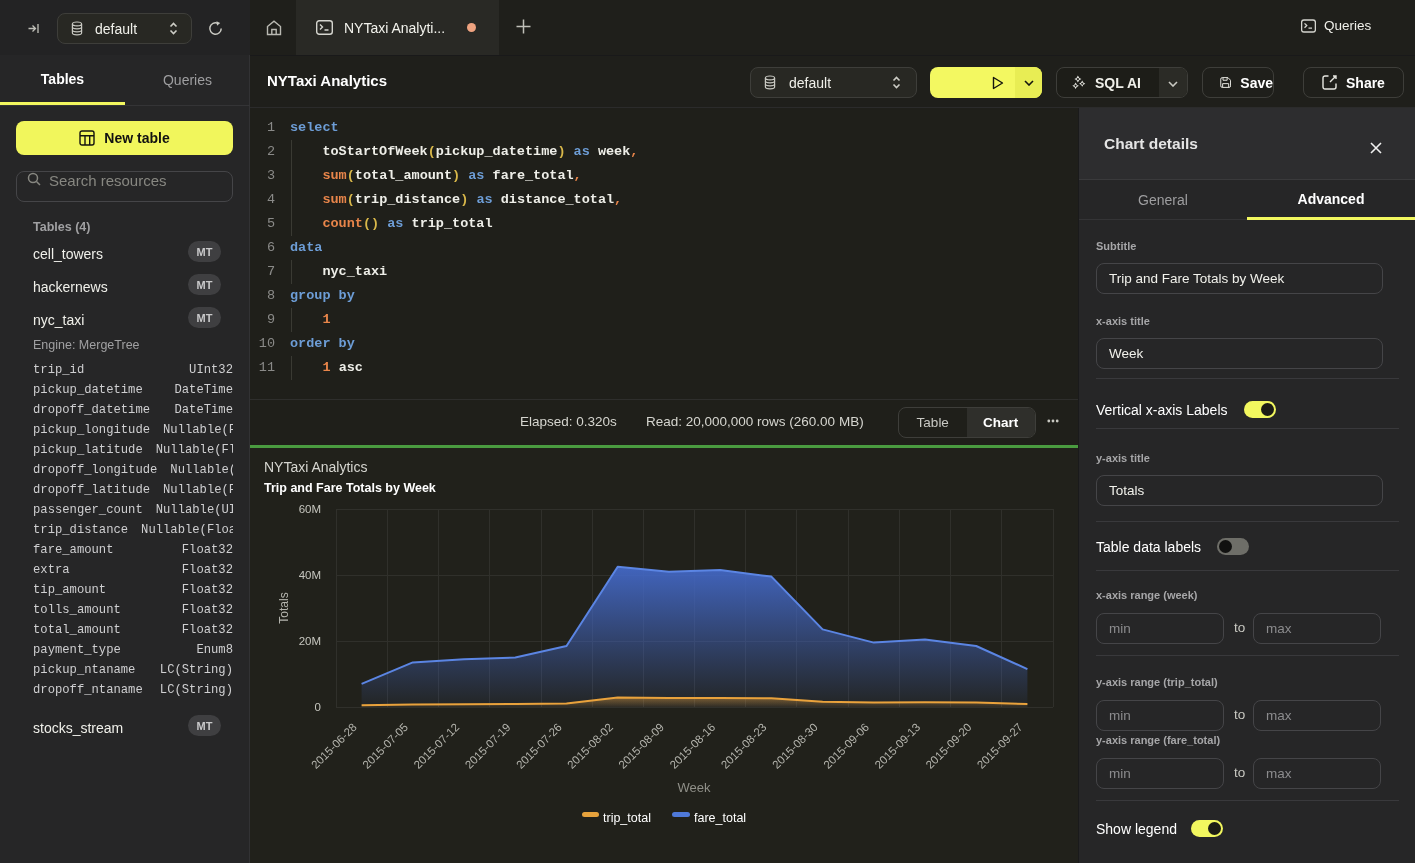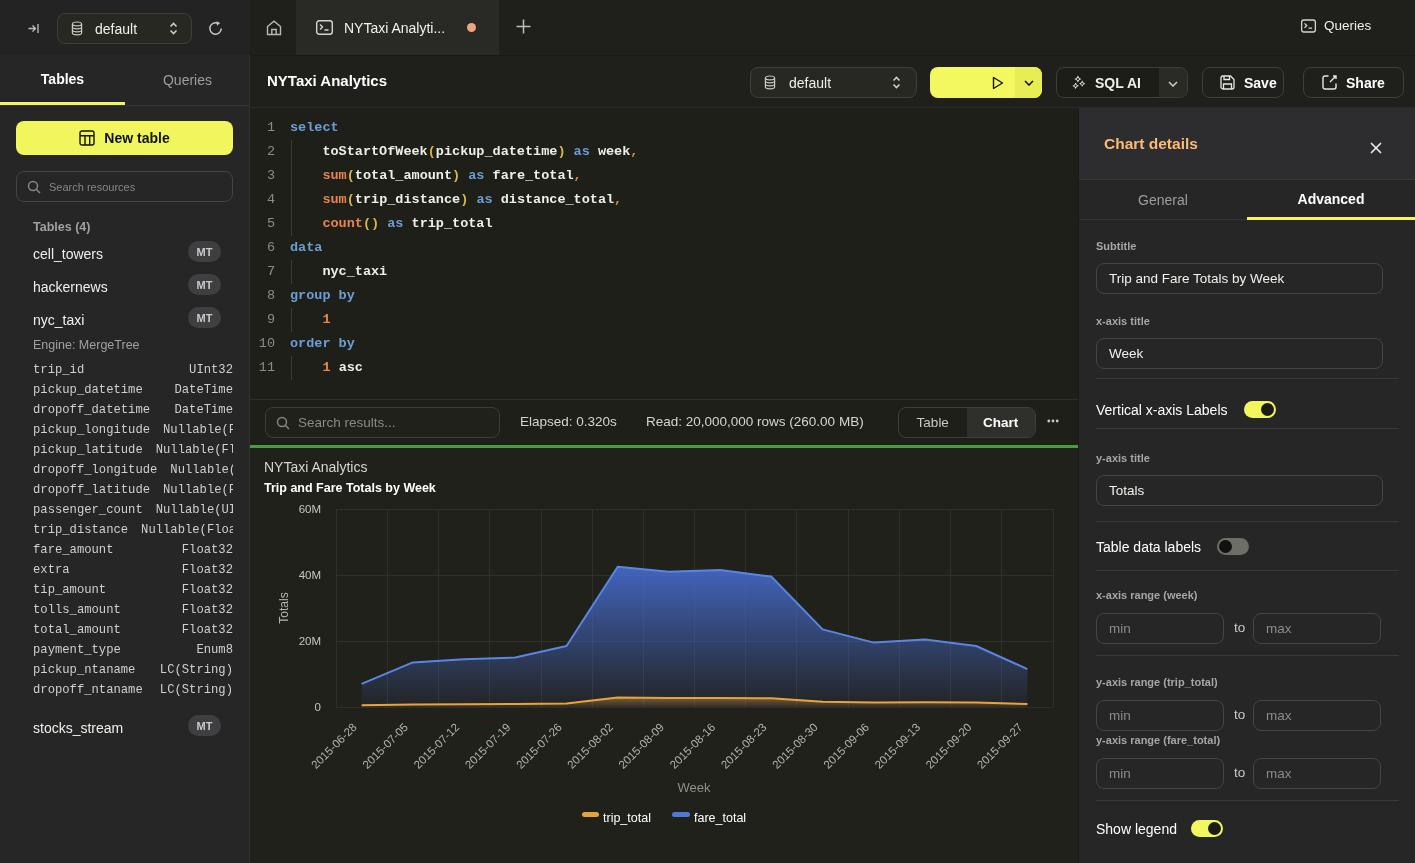--- a/index.html
+++ b/index.html
@@ -23,39 +23,39 @@
 #queriesbtn { left:1301px; top:18px; display:flex; align-items:center; color:#f0f0ea; font-size:13.5px; }
 #queriesbtn svg { margin-right:8px; }
 
 #sidebar { left:0; top:55px; width:250px; height:808px; background:#262627; border-right:1px solid #323234; }
 #sidetabs { position:absolute; left:0; top:0; width:250px; height:51px; border-bottom:1px solid #343436; }
 #sidetabs .st { position:absolute; top:0; width:125px; height:50px; display:flex; align-items:center; justify-content:center; font-size:14px; }
 #st-tables { left:0; color:#fff; font-weight:700; border-bottom:3px solid #f2f75f; }
 #st-queries { left:125px; color:#9e9ea0; }
 #newtable { left:16px; top:66px; width:217px; height:34px; background:#f1f65c; border-radius:8px; display:flex; align-items:center; justify-content:center; color:#111; font-size:14px; font-weight:700; }
 #newtable svg { margin-right:9px; }
-#sidesearch { left:16px; top:116px; width:217px; height:31px; border:1px solid #454548; border-radius:8px; display:flex; align-items:center; color:#878781; font-size:11px; }
+#sidesearch { left:16px; top:116px; width:217px; height:31px; border:1px solid #454548; border-radius:8px; display:flex; align-items:flex-start; color:#878781; font-size:15px; }
 #sidesearch svg { margin:0 8px 0 10px; }
 #tablescount { left:33px; top:165px; font-size:12.5px; font-weight:700; color:#a0a0a2; }
 .trow { position:absolute; left:33px; width:200px; height:20px; font-size:14px; color:#f0f0ea; display:flex; align-items:center; }
 .badge { position:absolute; left:155px; top:-3px; width:33px; height:21px; background:#3f3f41; border-radius:11px; color:#c9c9ca; font-size:11px; font-weight:700; display:flex; align-items:center; justify-content:center; }
 .engine { position:absolute; left:33px; font-size:12.5px; color:#a0a0a2; }
 .col { position:absolute; left:33px; width:200px; height:20px; font-family:"Liberation Mono", monospace; font-size:12.2px; color:#cfcfd1; display:flex; justify-content:space-between; overflow:hidden; white-space:pre;gap:6px; }
 .col span { flex-shrink:0; }
 .col span:last-child { margin-left:7px; }
 
 #mainhdr { left:250px; top:56px; width:1165px; height:52px; background:#1f1f1b; border-bottom:1px solid #2b2b2b; }
 #mainhdr .title { position:absolute; left:17px; top:16px; font-size:15px; font-weight:700; color:#fff; }
 .btn { position:absolute; top:11px; height:31px; border-radius:8px; display:flex; align-items:center; font-size:14px; }
 #hdr-db { left:500px; width:167px; background:#282823; border:1px solid #3e3e3a; color:#f0f0ea; }
 #hdr-run { left:680px; width:112px; background:#f3f861; color:#15150f; font-weight:400; overflow:hidden;justify-content:flex-end; }
 #hdr-run .chev { position:absolute; right:0; top:0; width:27px; height:31px; background:#e8ed54; display:flex; align-items:center; justify-content:center; }
 #hdr-ai { left:806px; width:132px; background:#1d1d18; border:1px solid #3e3e3a; color:#f0f0ea; font-weight:700; overflow:hidden; }
 #hdr-ai .chev { position:absolute; right:0; top:0; width:28px; height:31px; background:#2b2b26; display:flex; align-items:center; justify-content:center; }
-#hdr-save { left:952px; width:82px; border:1px solid #3e3e3a; color:#fff; font-weight:700; }
+#hdr-save { left:952px; width:72px; border:1px solid #3e3e3a; color:#fff; font-weight:700; }
 #hdr-share { left:1053px; width:101px; border:1px solid #3e3e3a; color:#fff; font-weight:700; }
 
 #editor { left:250px; top:108px; width:828px; height:292px; background:#1f1f1a; font-family:"Liberation Mono", monospace; font-size:13.5px; font-weight:700; }
 .cl { position:absolute; left:0; width:828px; height:24px; line-height:24px; white-space:pre; }
 .cl .ln { position:absolute; left:0; width:25px; text-align:right; color:#8a8a88; font-weight:400; }
 .cl .code { position:absolute; left:40px; }
 .kw { color:#6d9dd6; } .fn { color:#e8854a; } .pr { color:#d9b84a; } .id { color:#eeeee8; } .nu { color:#e8854a; } .cm { color:#e8854a; }
 .ig { position:absolute; left:41px; top:0; width:1px; height:24px; background:#3a3a33; }
 
 #rtoolbar { left:250px; top:399px; width:828px; height:46px; background:#1f1f1a; border-top:1px solid #2e2e2c; }
@@ -64,21 +64,21 @@
 #rtoolbar .stat { position:absolute; top:14px; font-size:13.5px; color:#d5d5cf; }
 #seg { left:648px; top:7px; width:138px; height:31px; border:1px solid #3e3e3a; border-radius:8px; display:flex; overflow:hidden; }
 #seg .s1 { width:68px; height:29px; display:flex; align-items:center; justify-content:center; font-size:13.5px; color:#c9c9c4; }
 #seg .s2 { width:69px; height:29px; background:#2f2f2b; display:flex; align-items:center; justify-content:center; font-size:13.5px; color:#fff; font-weight:700; }
 #greenline { left:250px; top:445px; width:828px; height:3px; background:#4a9b40; z-index:5; }
 
 #chartsec { left:250px; top:445px; width:828px; height:418px; background:#21211b; }
 
 #rpanel { left:1078px; top:108px; width:337px; height:755px; background:#262627; border-left:1px solid #1a1a1b; }
 #rpanel .hdr { position:absolute; left:0; top:0; width:337px; height:72px; background:#2d2d2f; border-bottom:1px solid #3a3a3c; }
-#rpanel .hdr .t { position:absolute; left:25px; top:27px; font-size:15.5px; font-weight:700; color:#fdba74; }
+#rpanel .hdr .t { position:absolute; left:25px; top:27px; font-size:15.5px; font-weight:700; color:#e5e5e5; }
 #rpanel .hdr .x { position:absolute; right:34px; top:34px; }
 #ptabs { position:absolute; left:0; top:72px; width:337px; height:40px; border-bottom:1px solid #343436; }
 #ptabs .pt { position:absolute; top:0; width:168px; height:40px; display:flex; align-items:center; justify-content:center; font-size:14px; }
 #pt-gen { left:0; color:#9e9ea0; }
 #pt-adv { left:168px; color:#fff; font-weight:700; border-bottom:3px solid #f2f75f; width:169px; }
 .plabel { position:absolute; left:17px; font-size:11px; font-weight:700; color:#a6a6a8; }
 .pinput { position:absolute; left:17px; width:287px; height:31px; border:1px solid #454548; border-radius:8px; background:#262627; display:flex; align-items:center; font-size:13.5px; color:#f2f2ec; padding-left:12px; }
 .pinput.ph { color:#8b8b8d; }
 .pinput.small { width:128px; }
 .pdiv { position:absolute; left:17px; width:303px; height:1px; background:#39393c; }
@@ -240,27 +240,20 @@
     <div class="cl" style="top:80px"><span class="ig"></span><span class="ln">4</span><span class="code">    <span class="fn">sum</span><span class="pr">(</span><span class="id">trip_distance</span><span class="pr">)</span> <span class="kw">as</span> <span class="id">distance_total</span><span class="cm">,</span></span></div>
     <div class="cl" style="top:104px"><span class="ig"></span><span class="ln">5</span><span class="code">    <span class="fn">count</span><span class="pr">()</span> <span class="kw">as</span> <span class="id">trip_total</span></span></div>
     <div class="cl" style="top:128px"><span class="ln">6</span><span class="code"><span class="kw">data</span></span></div>
     <div class="cl" style="top:152px"><span class="ig"></span><span class="ln">7</span><span class="code">    <span class="id">nyc_taxi</span></span></div>
     <div class="cl" style="top:176px"><span class="ln">8</span><span class="code"><span class="kw">group by</span></span></div>
     <div class="cl" style="top:200px"><span class="ig"></span><span class="ln">9</span><span class="code">    <span class="nu">1</span></span></div>
     <div class="cl" style="top:224px"><span class="ln">10</span><span class="code"><span class="kw">order by</span></span></div>
     <div class="cl" style="top:248px"><span class="ig"></span><span class="ln">11</span><span class="code">    <span class="nu">1</span> <span class="id">asc</span></span></div>
   </div>
   <div class="abs" id="rtoolbar">
-    <div class="abs" id="rsearch">
-      <svg width="14" height="14" viewBox="0 0 14 14" fill="none" stroke="#878781" stroke-width="1.5">
-          <circle cx="6" cy="6" r="4.5"></circle>
-          <path d="M9.5 9.5 L13 13"></path>
-        </svg>
-      Search results...
-    </div>
     <div class="stat" style="left:270px">Elapsed: 0.320s</div>
     <div class="stat" style="left:396px">Read: 20,000,000 rows (260.00 MB)</div>
     <div class="abs" id="seg">
         <div class="s1">Table</div>
         <div class="s2">Chart</div>
       </div>
     <svg class="abs" style="left:797px;top:19px" width="12" height="4" viewBox="0 0 12 4" fill="#c9c9c2">
         <circle cx="1.8" cy="2" r="1.4"></circle>
         <circle cx="6" cy="2" r="1.4"></circle>
         <circle cx="10.2" cy="2" r="1.4"></circle>

